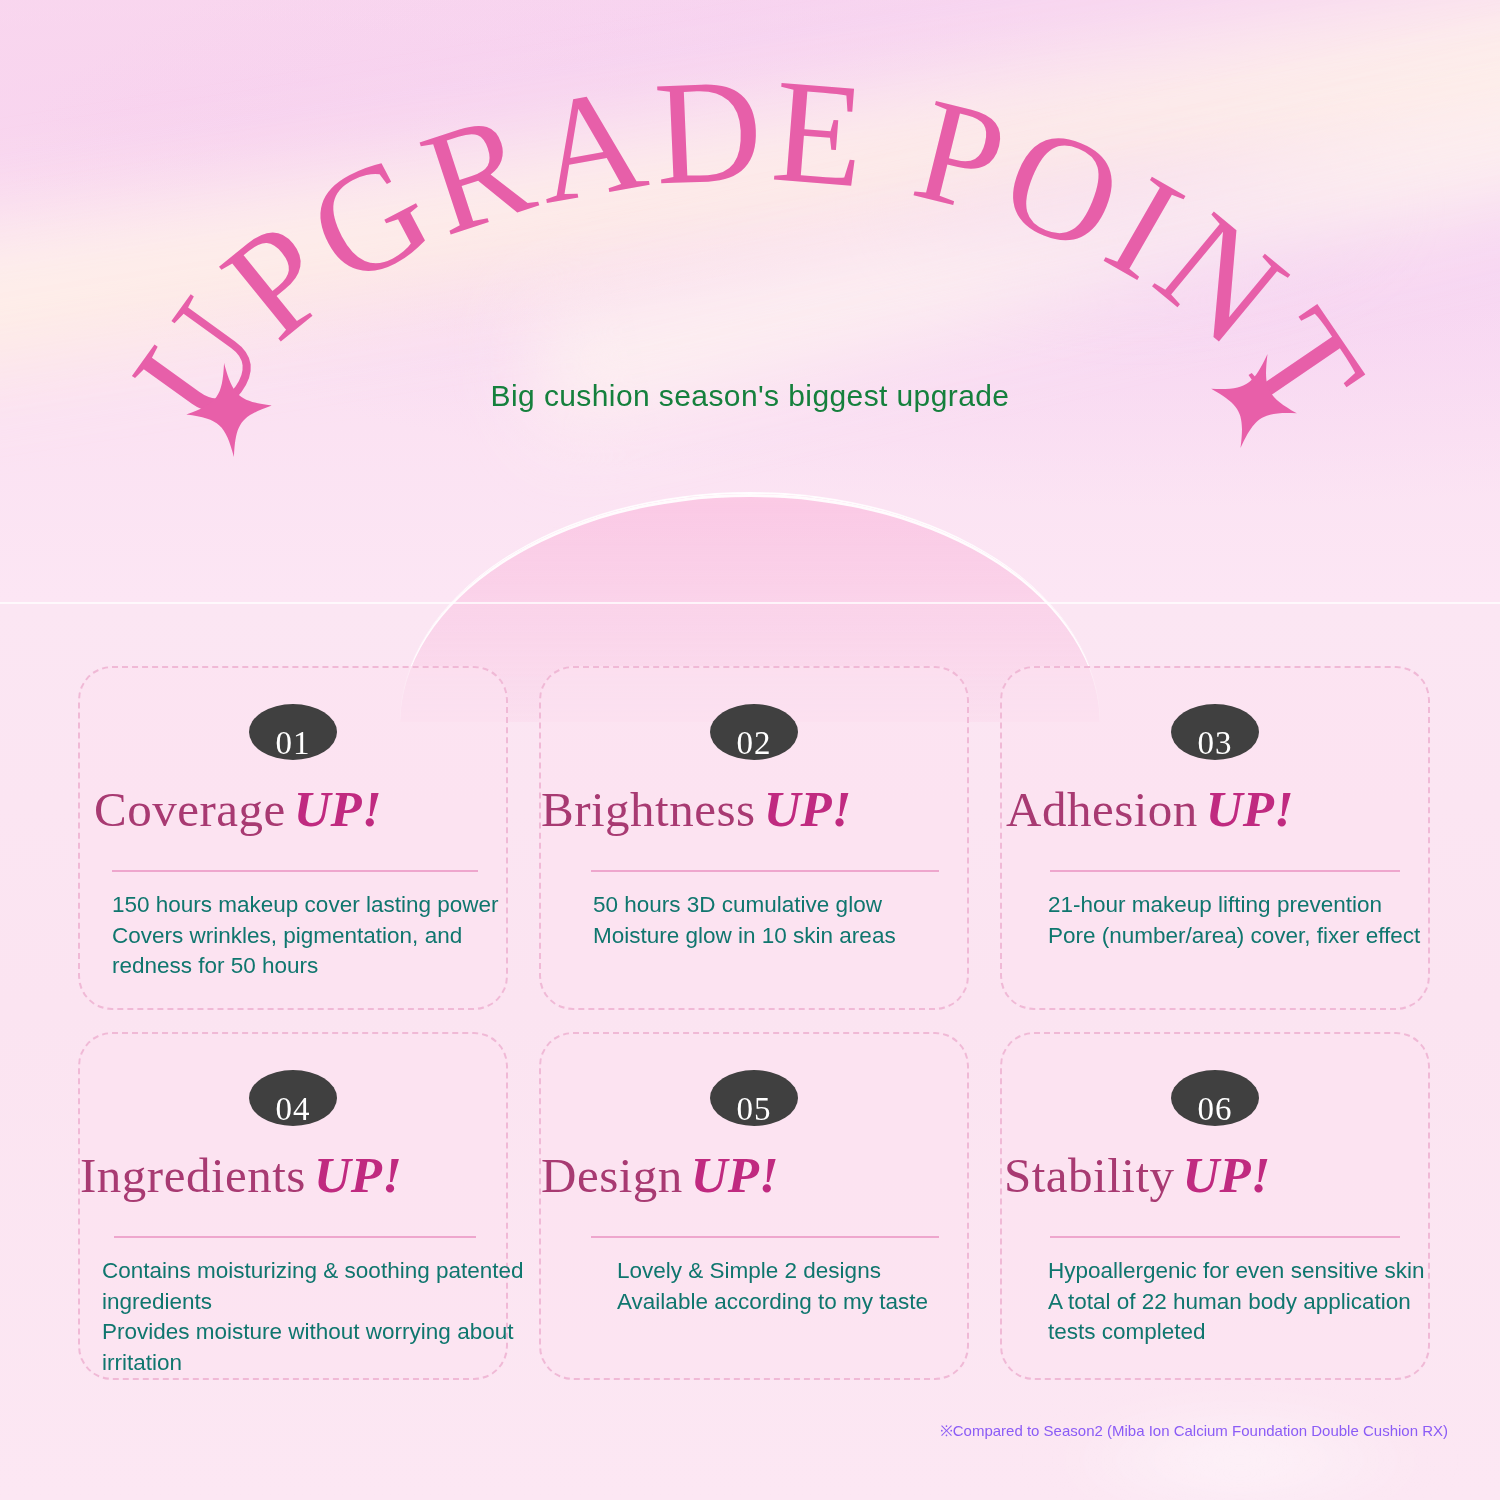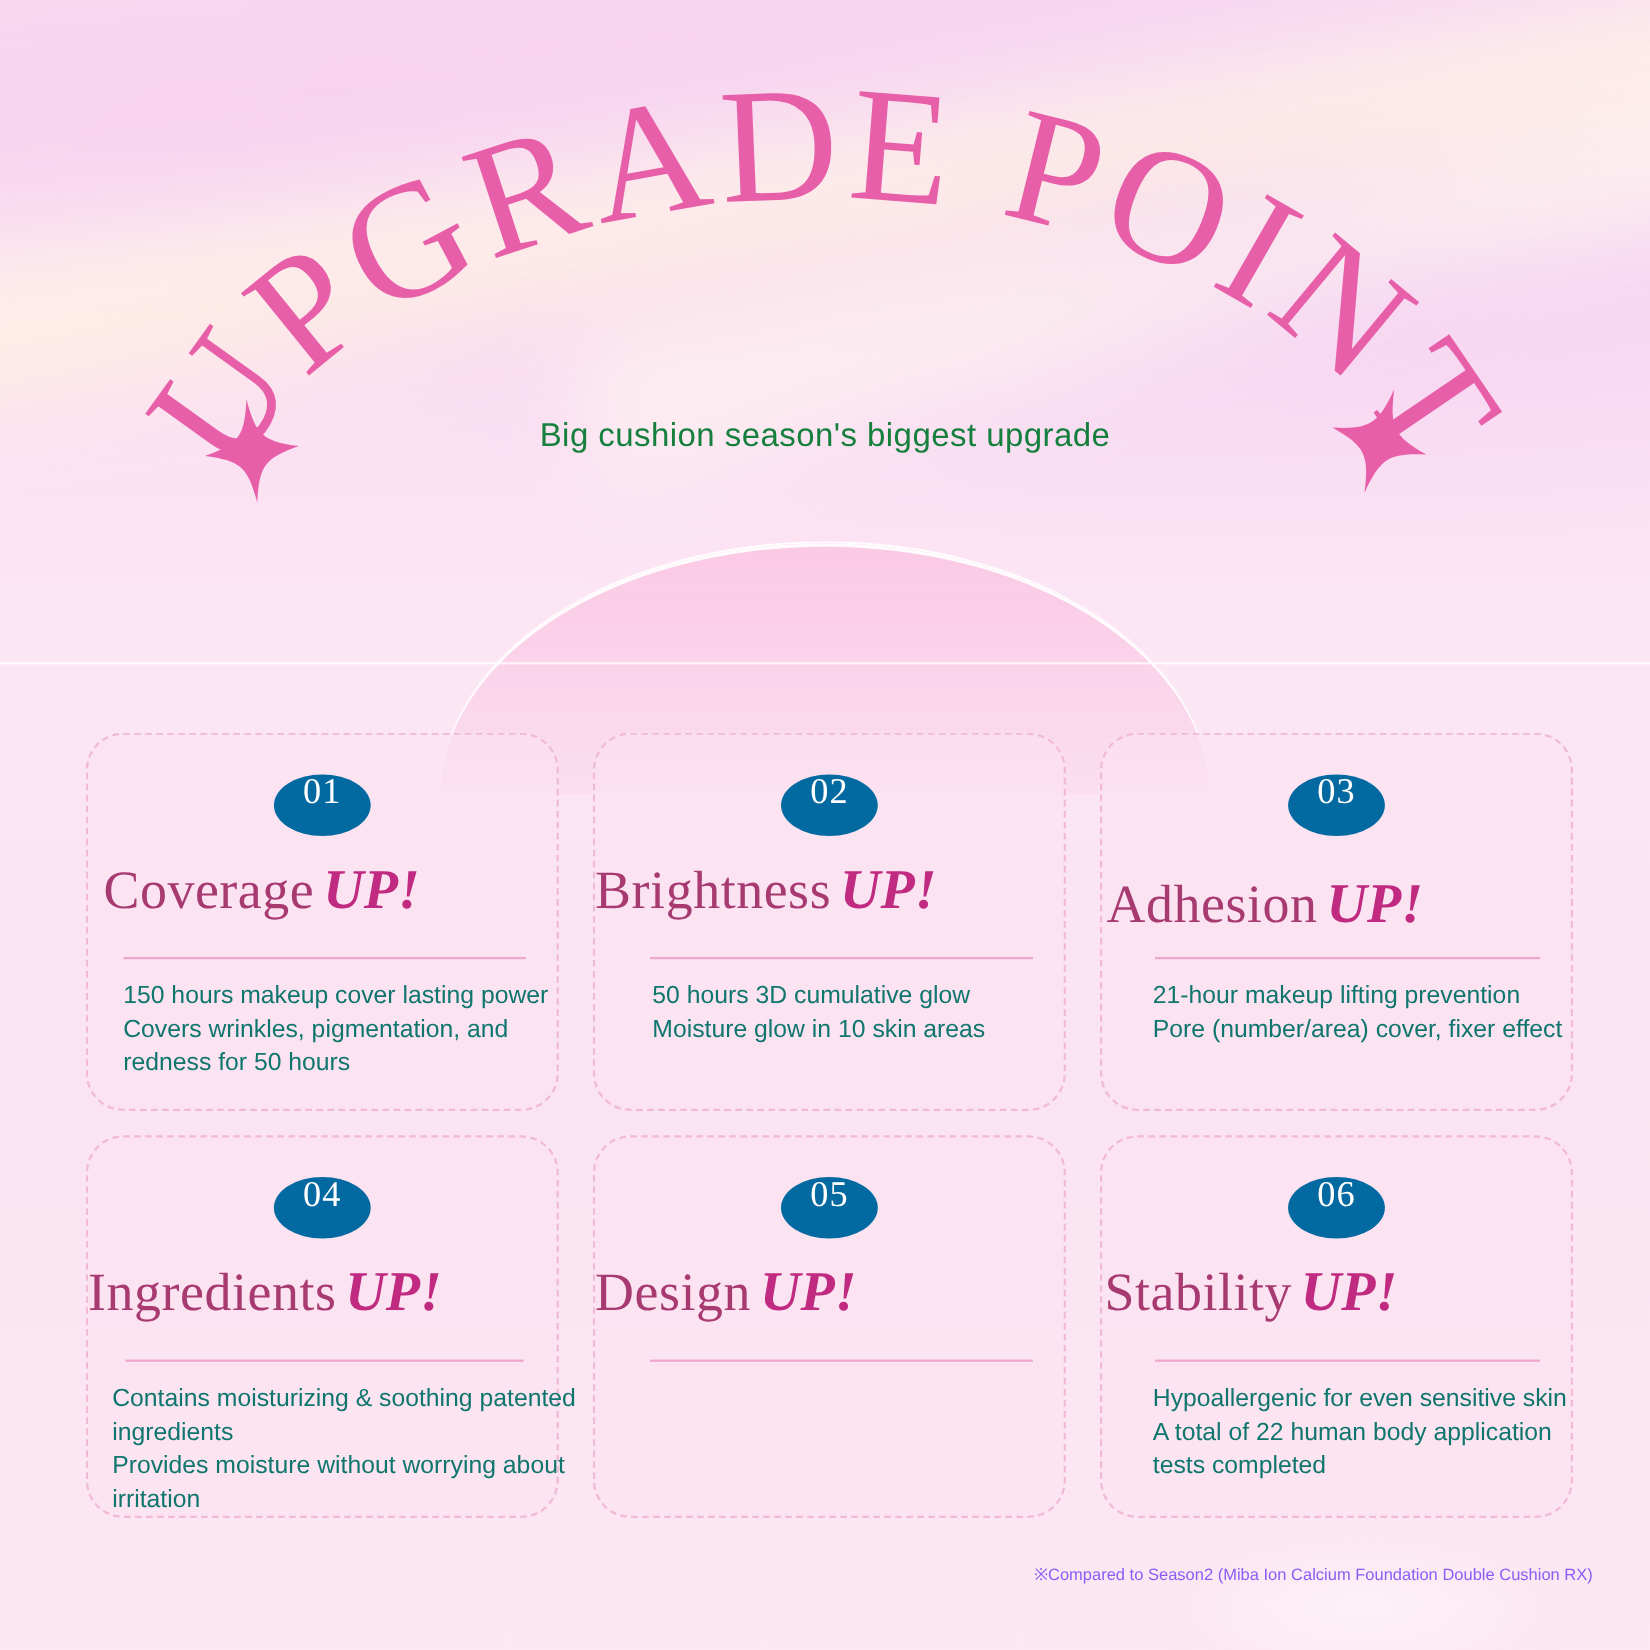--- a/index.html
+++ b/index.html
@@ -167,23 +167,23 @@
     padding: 0;
   }
   .badge {
     position: absolute;
     left: 50%;
     top: 36px;
     transform: translateX(-50%);
     width: 88px;
     height: 56px;
     border-radius: 50%;
-    background: #0369a1;
+    background: #404040;
     display: flex;
-    align-items: flex-start;
+    align-items: flex-end;
     justify-content: center;
   }
   .badge-num {
     font-family: "Liberation Serif", "DejaVu Serif", serif;
     font-size: 33px;
     color: #ffffff;
     line-height: 1;
     letter-spacing: 1px;
   }
   .card-title {
@@ -225,21 +225,21 @@
     font-family: "Liberation Sans", sans-serif;
     font-size: 22.5px;
     line-height: 1.36;
     color: #0f766e;
     white-space: pre-line;
   }
 
   
   .card-01 .card-title { padding-left: 14px; }
   .card-02 .card-title { padding-right: 24px; }
-  .card-03 .card-title { padding-left: 4px; margin-top: 13px; }
+  .card-03 .card-title { padding-left: 4px; }
   .card-04 .card-title { padding-right: 44px; }
   .card-05 .card-title { padding-right: 10px; }
   .card-06 .card-title { padding-left: 2px; }
 
   .card-02 .card-rule { left: 50px; width: 348px; }
   .card-03 .card-rule { left: 48px; width: 350px; }
   .card-04 .card-rule { left: 34px; width: 362px; }
   .card-05 .card-rule { left: 50px; width: 348px; }
   .card-06 .card-rule { left: 48px; width: 350px; }
 
@@ -351,20 +351,22 @@
     </div>
 
     <div class="card card-05">
       <div class="badge">
         <span class="badge-num">05</span>
       </div>
       <div class="card-title">
         <span class="title-word">Design</span><span class="title-up">UP!</span>
       </div>
       <div class="card-rule"></div>
+      <div class="card-desc">Lovely &amp; Simple 2 designs
+Available according to my taste</div>
     </div>
 
     <div class="card card-06">
       <div class="badge">
         <span class="badge-num">06</span>
       </div>
       <div class="card-title">
         <span class="title-word">Stability</span><span class="title-up">UP!</span>
       </div>
       <div class="card-rule"></div>

